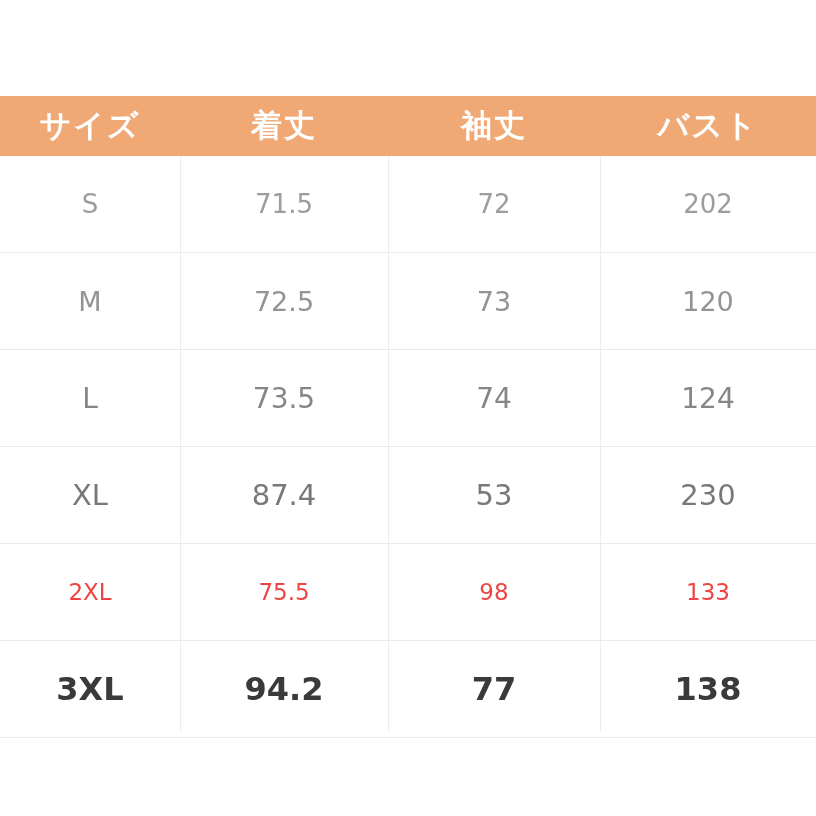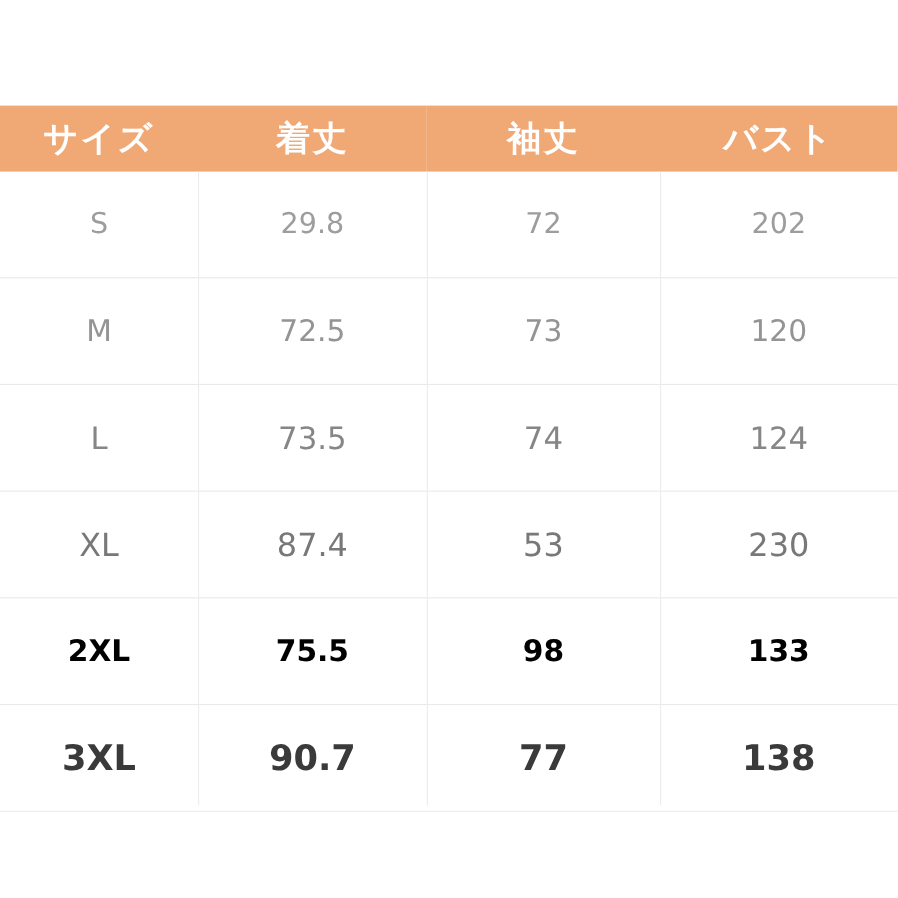--- a/index.html
+++ b/index.html
@@ -51,21 +51,21 @@
     border-bottom: 1px solid #e9e9e9;
     padding: 0;
     color: #9b9b9b;
     font-size: 27px;
     font-weight: normal;
   }
   #size-table tbody tr:nth-child(1) td { color: #9d9d9d; font-size: 26px; font-weight: normal; }
   #size-table tbody tr:nth-child(2) td { color: #949494; font-size: 27px; font-weight: normal; }
   #size-table tbody tr:nth-child(3) td { color: #868686; font-size: 28px; font-weight: normal; }
   #size-table tbody tr:nth-child(4) td { color: #787878; font-size: 29px; font-weight: normal; margin-left: 31px; }
-  #size-table tbody tr:nth-child(5) td { color: #000000; font-size: 27px; font-weight: bold; }
+  #size-table tbody tr:nth-child(5) td { color: #ef4444; font-size: 23px; font-weight: normal; }
   #size-table tbody tr:nth-child(6) td { color: #3a3a3a; font-size: 32px; font-weight: bold; margin-top: 36px; }
 
   #size-table tbody tr:last-child td { border-bottom: 1px solid #ececec; }
 
   .vline {
     position: absolute;
     top: 156px;
     width: 1px;
     height: 576px;
     background: #ececec;
@@ -90,21 +90,21 @@
       <tr>
         <th>サイズ</th>
         <th>着丈</th>
         <th>袖丈</th>
         <th>バスト</th>
       </tr>
     </thead>
     <tbody>
       <tr>
         <td>S</td>
-        <td>29.8</td>
+        <td>71.5</td>
         <td>72</td>
         <td>202</td>
       </tr>
       <tr>
         <td>M</td>
         <td>72.5</td>
         <td>73</td>
         <td>120</td>
       </tr>
       <tr>
@@ -120,21 +120,21 @@
         <td>230</td>
       </tr>
       <tr>
         <td>2XL</td>
         <td>75.5</td>
         <td>98</td>
         <td>133</td>
       </tr>
       <tr>
         <td>3XL</td>
-        <td>90.7</td>
+        <td>94.2</td>
         <td>77</td>
         <td>138</td>
       </tr>
     </tbody>
   </table>
 
   <div class="vline v1"></div>
   <div class="vline v2"></div>
   <div class="vline v3"></div>
 

